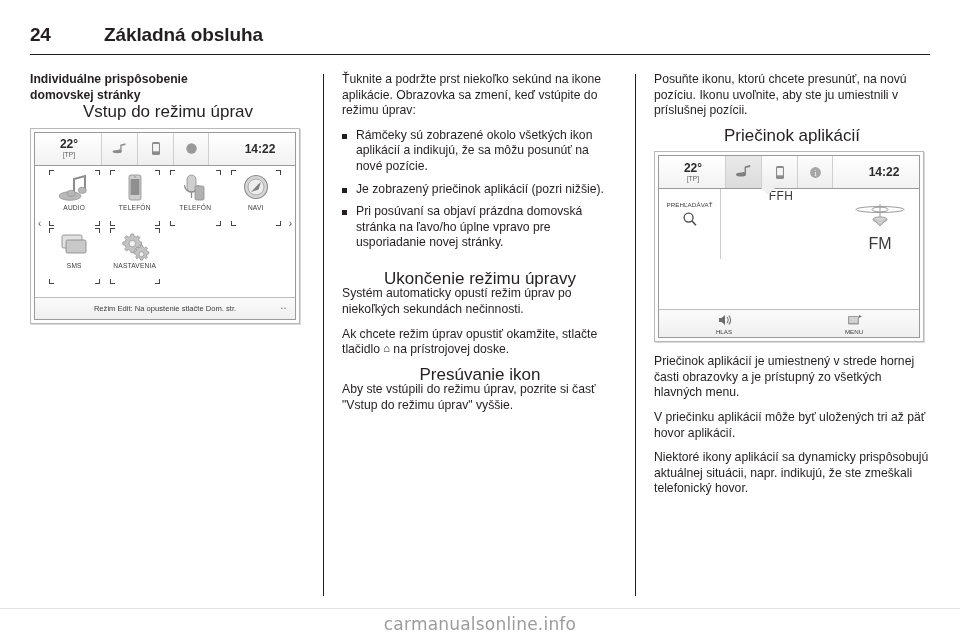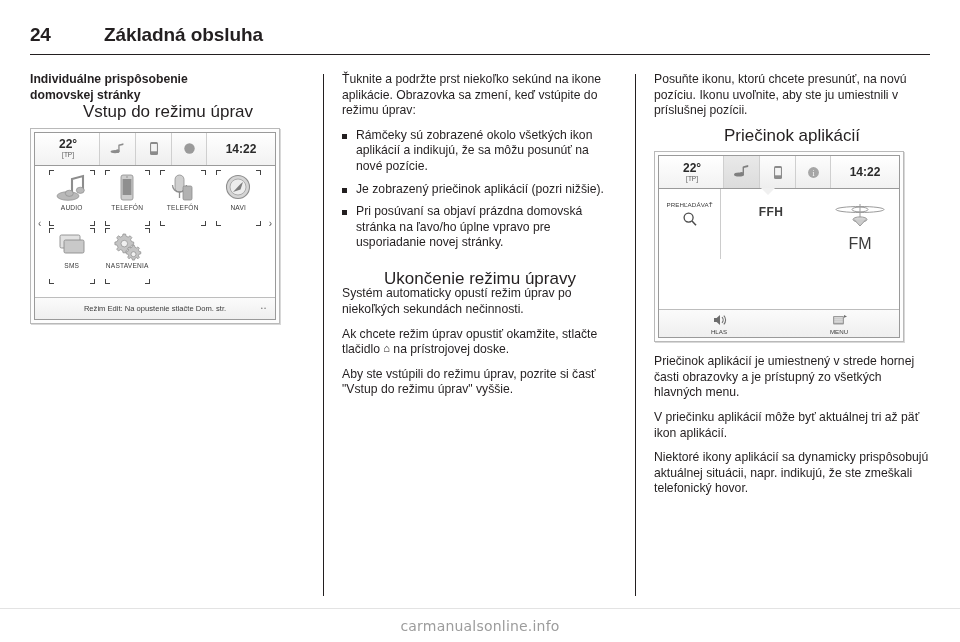--- a/index.html
+++ b/index.html
@@ -86,21 +86,21 @@
     font-size: 11px;
     transform: translateY(-1px);
   }
 
   
   .shot-wrap {
     margin: 8px 0 12px 0;
     background: #ffffff;
   }
   .device {
-    width: 250px;
+    width: 270px;
     background: #fdfdfd;
     border: 1px solid #b9b9b9;
     box-shadow: 1px 1px 0 #d8d8d8;
     padding: 3px;
   }
   .screen {
     border: 1px solid #9a9a9a;
     background: #ffffff;
     display: flex; flex-direction: column;
   }
@@ -211,22 +211,21 @@
     width: 62px;
     border-right: 1px solid #cccccc;
     padding-top: 12px;
     display: flex; flex-direction: column; align-items: center;
     height: 70px;
   }
   .browse-label { font-size: 6.2px; color: #3b3b3b; letter-spacing: .1px; }
   .station-pane {
     flex: 1;
     display: flex; align-items: flex-start; justify-content: center;
-    padding-top: 16px;
-    font-weight: bold;
+    padding-top: 0;
   }
   .station-name { font-size: 12px; color: #3a3a3a; letter-spacing: .4px; }
   .band-pane {
     width: 78px;
     display: flex; flex-direction: column;
     align-items: center; padding-top: 14px;
   }
   .band-label { font-size: 16px; color: #3a3a3a; margin-top: 2px; }
   .radio-footer {
     height: 28px;
@@ -239,21 +238,21 @@
     display: flex; flex-direction: column;
     align-items: center; justify-content: center;
   }
   .rf-label { font-size: 6.2px; color: #3b3b3b; margin-top: 1px; }
 
   
   .watermark {
     position: absolute;
     left: 0; right: 0; bottom: 8px;
     text-align: center;
-    font-size: 14px;
+    font-size: 17px;
     color: #9c9c9c;
     letter-spacing: .2px;
     font-family: "DejaVu Sans", sans-serif;
   }
   .footer-rule {
     position: absolute;
     left: 0; bottom: 33px;
     width: 960px; height: 1px;
     background: #e3e3e3;
   }
@@ -426,20 +425,21 @@
       <ul class="bullets">
         <li>Rámčeky sú zobrazené okolo všetkých ikon aplikácií a indikujú, že sa môžu posunúť na nové pozície.</li>
         <li>Je zobrazený priečinok aplikácií (pozri nižšie).</li>
         <li>Pri posúvaní sa objaví prázdna domovská stránka na ľavo/ho úplne vpravo pre usporiadanie novej stránky.</li>
       </ul>
 
       <h3 class="sub" style="margin-top:20px">Ukončenie režimu úpravy</h3>
       <p class="body">Systém automaticky opustí režim úprav po niekoľkých sekundách nečinnosti.</p>
       <p class="body"><span>Ak chcete režim úprav opustiť okamžite, stlačte tlačidlo </span><span class="home-glyph">⌂</span><span> na prístrojovej doske.</span></p>
 
+      <h3 class="sub" style="margin-top:2px">Presúvanie ikon</h3>
       <p class="body">Aby ste vstúpili do režimu úprav, pozrite si časť "Vstup do režimu úprav" vyššie.</p>
     </div>
 
     <div class="col-gap">
       <div class="col-rule"></div>
     </div>
 
     <div class="col">
       <p class="body">Posuňte ikonu, ktorú chcete presunúť, na novú pozíciu. Ikonu uvoľnite, aby ste ju umiestnili v príslušnej pozícii.</p>
 
@@ -530,21 +530,21 @@
                   </svg>
                 <span class="rf-label">MENU</span>
               </div>
             </div>
 
           </div>
         </div>
       </div>
 
       <p class="body">Priečinok aplikácií je umiestnený v strede hornej časti obrazovky a je prístupný zo všetkých hlavných menu.</p>
-      <p class="body">V priečinku aplikácií môže byť aktuálnej tri až päť ikon aplikácií.</p>
+      <p class="body">V priečinku aplikácií môže byť uložených tri až päť hovor aplikácií.</p>
       <p class="body">Niektoré ikony aplikácií sa dynamicky prispôsobujú aktuálnej situácii, napr. indikujú, že ste zmeškali telefonický hovor.</p>
     </div>
 
   </div>
 
   <div class="footer-rule"></div>
   <div class="watermark">carmanualsonline.info</div>
 
 </div>
 

